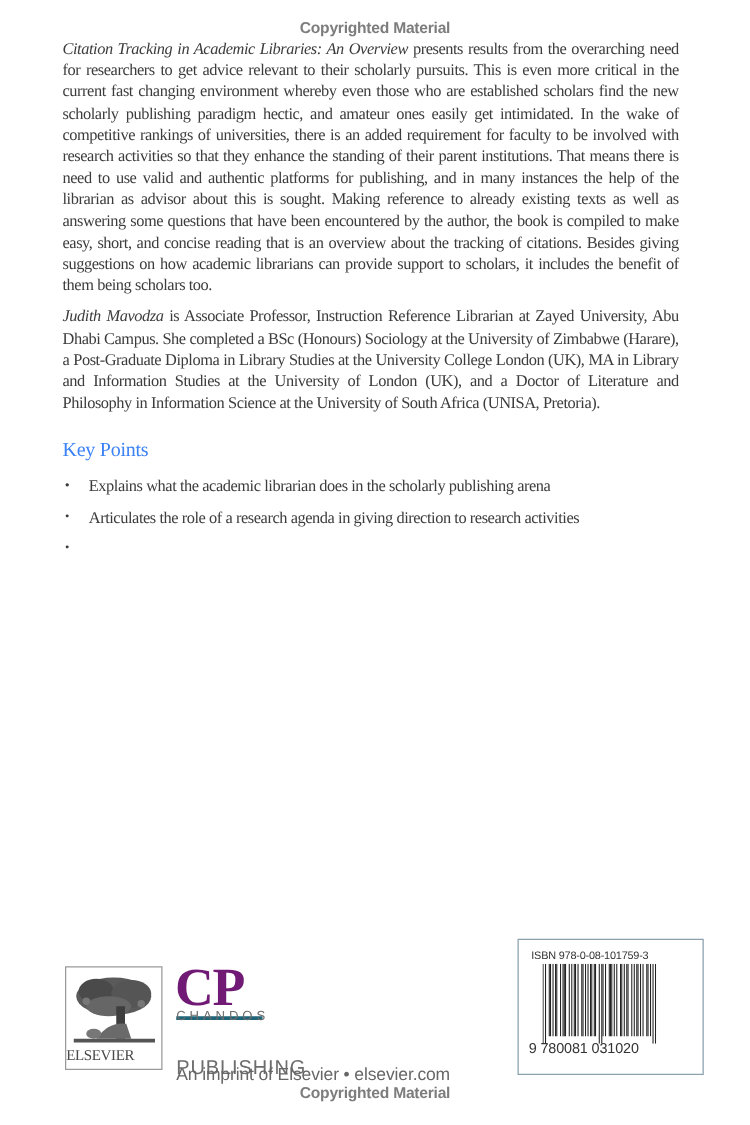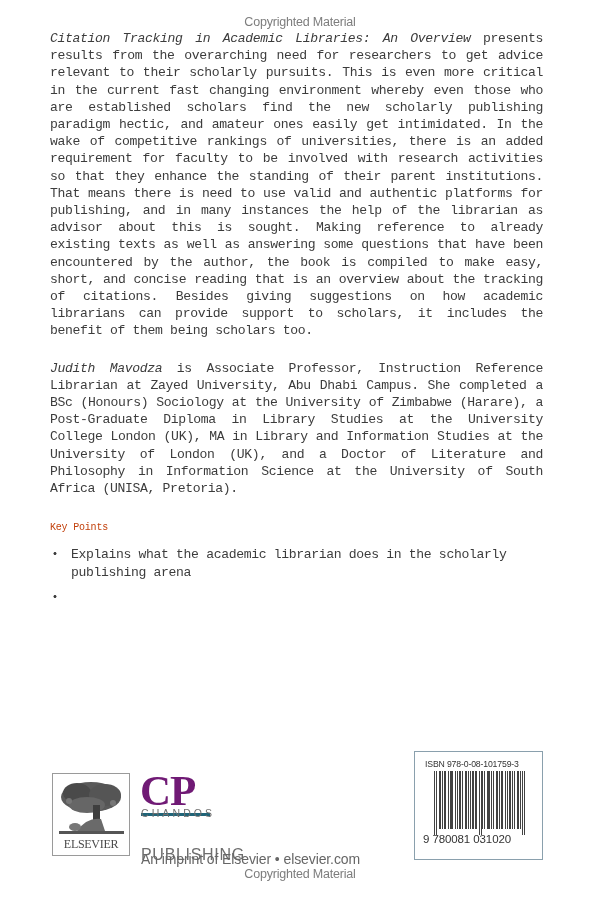--- a/index.html
+++ b/index.html
@@ -1,48 +1,48 @@
 <!DOCTYPE html>
 <html><head>
 <meta charset="utf-8">
 <style>
   html, body { margin:0; padding:0; background:#ffffff; }
   body { width:600px; height:900px; position:relative; overflow:hidden;
          font-family:"Liberation Sans", sans-serif; color:#3a3a3a; }
   .watermark { position:absolute; left:0; width:600px; text-align:center;
-               font-family:"Liberation Sans", sans-serif; font-weight:normal;
+               font-family:"Liberation Sans", sans-serif; font-weight:bold;
                font-size:12.5px; color:#7d7d7d; letter-spacing:-0.2px; }
   .wm-top { top:15px; }
   .wm-bottom { top:867px; }
   .content { position:absolute; left:50px; width:493px; top:30px;
-             font-family:Liberation Mono, monospace; font-size:13.1px; line-height:17.2px;
+             font-family:Liberation Serif, serif; font-size:13.1px; line-height:17.2px;
              color:#3c3c3c; }
   .para { text-align:justify; margin:0; letter-spacing:-0.35px; word-spacing:0px; }
-  .para2 { margin-top:20px; }
+  .para2 { margin-top:8px; }
   .ital { font-style:italic; }
-  .kp-heading { color:#c2410c; font-size:10px; margin:22px 0 0 0; letter-spacing:-0.2px; }
+  .kp-heading { color:#3b82f6; font-size:16px; margin:22px 0 0 0; letter-spacing:-0.2px; }
   ul.kp { list-style:none; padding:0; margin:10px 0 0 0; }
   ul.kp li { position:relative; padding-left:21px; margin-bottom:8px; letter-spacing:-0.35px; }
   ul.kp li .bullet { position:absolute; left:2px; top:0; font-size:10px; }
   .logos { position:absolute; left:52px; top:773px; height:85px; }
   .elsevier-box { position:absolute; left:0; top:0; width:78px; height:83px;
                   border:1.5px solid #9a9a9a; box-sizing:border-box; background:#fff; }
   .tree { position:absolute; left:4px; top:5px; width:69px; height:58px; }
-  .elsevier-word { position:absolute; left:0; width:100%; bottom:3px; text-align:center;
+  .elsevier-word { position:absolute; left:0; width:100%; bottom:3px; text-align:left;
                    font-family:"Liberation Serif", serif; font-size:12px; color:#4a4a4a;
                    letter-spacing:-0.3px; }
   .cp { position:absolute; left:88px; top:-4px; font-family:"Liberation Serif", serif;
         font-weight:bold; font-size:43px; color:#701a75; letter-spacing:-1px; line-height:43px; }
   .cp-rule { position:absolute; left:89px; top:40px; width:69px; height:3px; background:#1f6478; }
   .chandos { position:absolute; left:89px; top:34px; font-size:10.5px; color:#6d6d6d;
              letter-spacing:3.1px; line-height:12px; }
   .publishing { position:absolute; left:89px; top:76px; font-size:16px; color:#6d6d6d;
                 letter-spacing:0.7px; line-height:12px; }
   .imprint { position:absolute; left:89px; top:78px; font-size:14px; color:#666; white-space:nowrap; letter-spacing:-0.1px; }
-  .isbn-box { position:absolute; left:414px; top:751px; width:129px; height:109px;
+  .isbn-box { position:absolute; left:414px; top:751px; width:149px; height:109px;
               border:1.2px solid #8aa0ad; box-sizing:border-box; background:#fff; }
   .isbn-text { position:absolute; left:10px; top:7px; font-size:8.7px; color:#333;
                letter-spacing:-0.15px; white-space:nowrap; }
   .barcode { position:absolute; left:19px; top:19px; width:91px; height:64px; }
   .bar-num { position:absolute; left:8px; top:81px; font-size:11.5px; color:#333;
              white-space:nowrap; letter-spacing:-0.1px; background:transparent; }
 </style>
 </head>
 <body>
 
@@ -50,21 +50,21 @@
 
 <div class="content">
   <p class="para"><span class="ital">Citation Tracking in Academic Libraries: An Overview</span><span> presents results from the overarching need for researchers to get advice relevant to their scholarly pursuits. This is even more critical in the current fast changing environment whereby even those who are established scholars find the new scholarly publishing paradigm hectic, and amateur ones easily get intimidated. In the wake of competitive rankings of universities, there is an added requirement for faculty to be involved with research activities so that they enhance the standing of their parent institutions. That means there is need to use valid and authentic platforms for publishing, and in many instances the help of the librarian as advisor about this is sought. Making reference to already existing texts as well as answering some questions that have been encountered by the author, the book is compiled to make easy, short, and concise reading that is an overview about the tracking of citations. Besides giving suggestions on how academic librarians can provide support to scholars, it includes the benefit of them being scholars too.</span></p>
 
   <p class="para para2"><span class="ital">Judith Mavodza</span><span> is Associate Professor, Instruction Reference Librarian at Zayed University, Abu Dhabi Campus. She completed a BSc (Honours) Sociology at the University of Zimbabwe (Harare), a Post-Graduate Diploma in Library Studies at the University College London (UK), MA in Library and Information Studies at the University of London (UK), and a Doctor of Literature and Philosophy in Information Science at the University of South Africa (UNISA, Pretoria).</span></p>
 
   <div class="kp-heading">Key Points</div>
   <ul class="kp">
     <li><span class="bullet">•</span></li>
     <li><span class="bullet">•</span><span>Explains what the academic librarian does in the scholarly publishing arena</span></li>
-    <li><span class="bullet">•</span></li>
+    <li><span class="bullet">•</span><span>Articulates the role of a research agenda in giving direction to research activities</span></li>
     <li><span class="bullet">•</span></li>
   </ul>
 </div>
 
 <div class="logos">
   <div class="elsevier-box">
     <svg class="tree" viewBox="0 0 69 58">
       <ellipse cx="34" cy="18" rx="30" ry="15" fill="#5a5a5a"></ellipse>
       <ellipse cx="20" cy="14" rx="14" ry="10" fill="#4a4a4a"></ellipse>
       <ellipse cx="48" cy="16" rx="16" ry="11" fill="#555"></ellipse>

